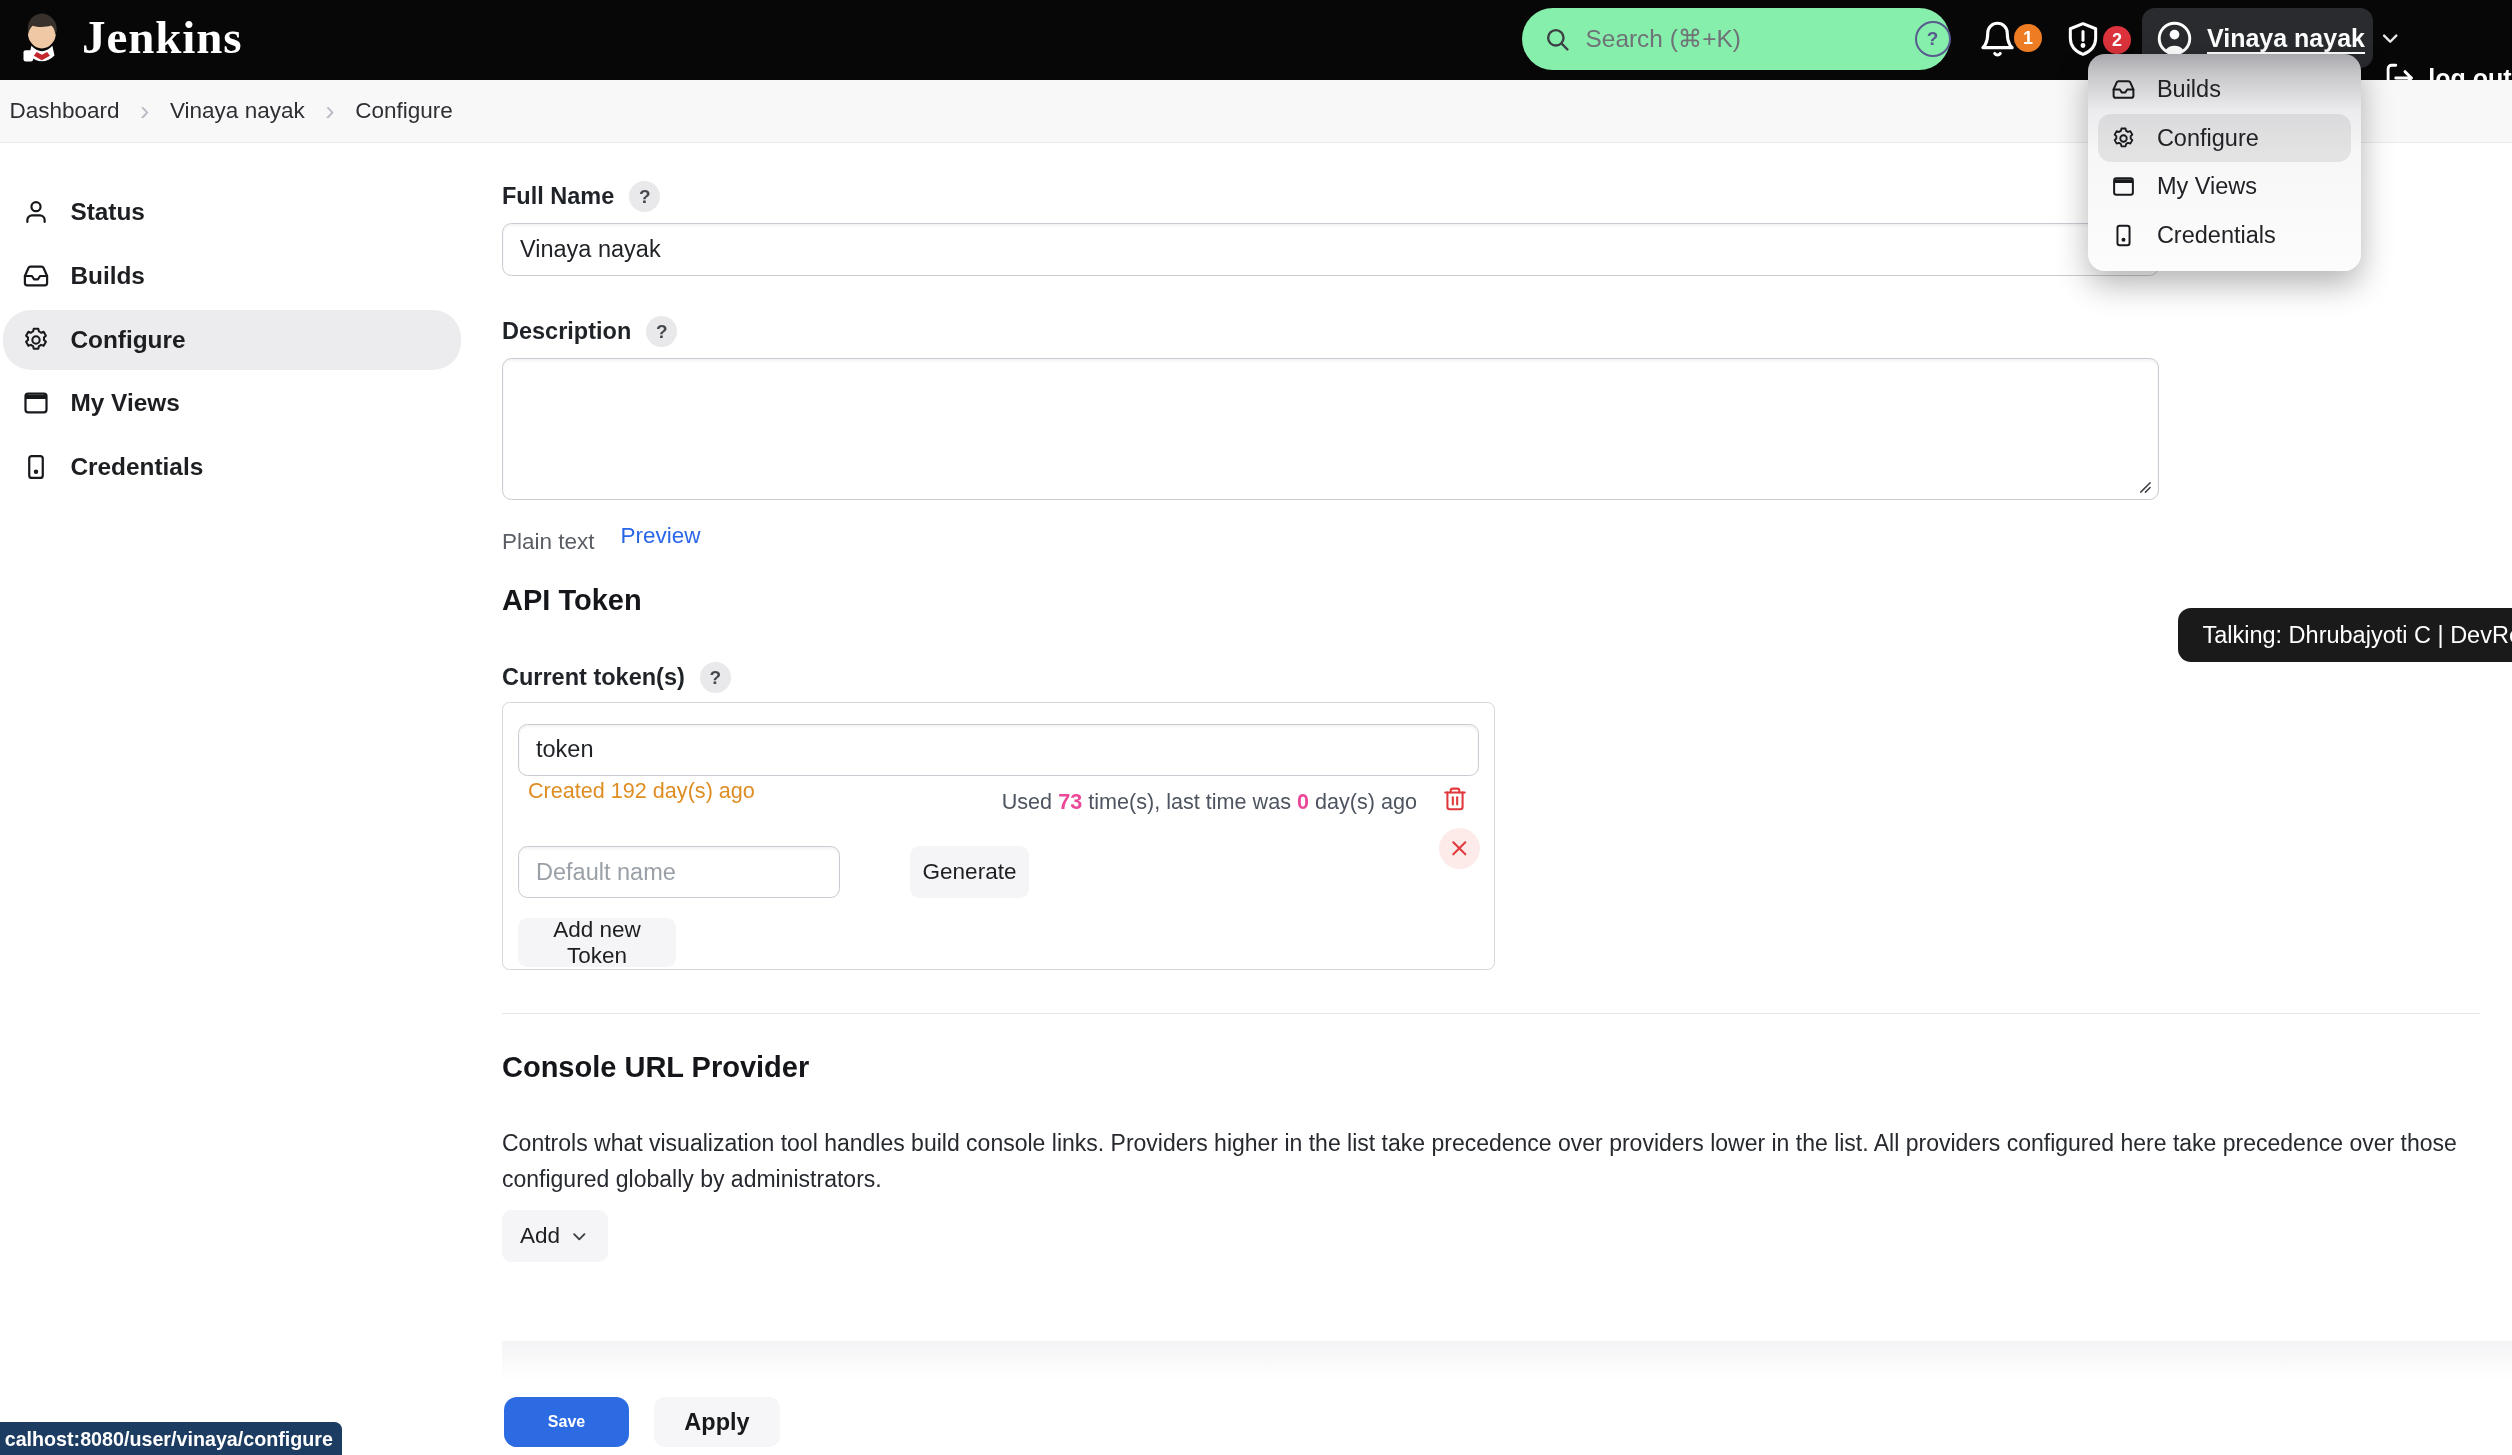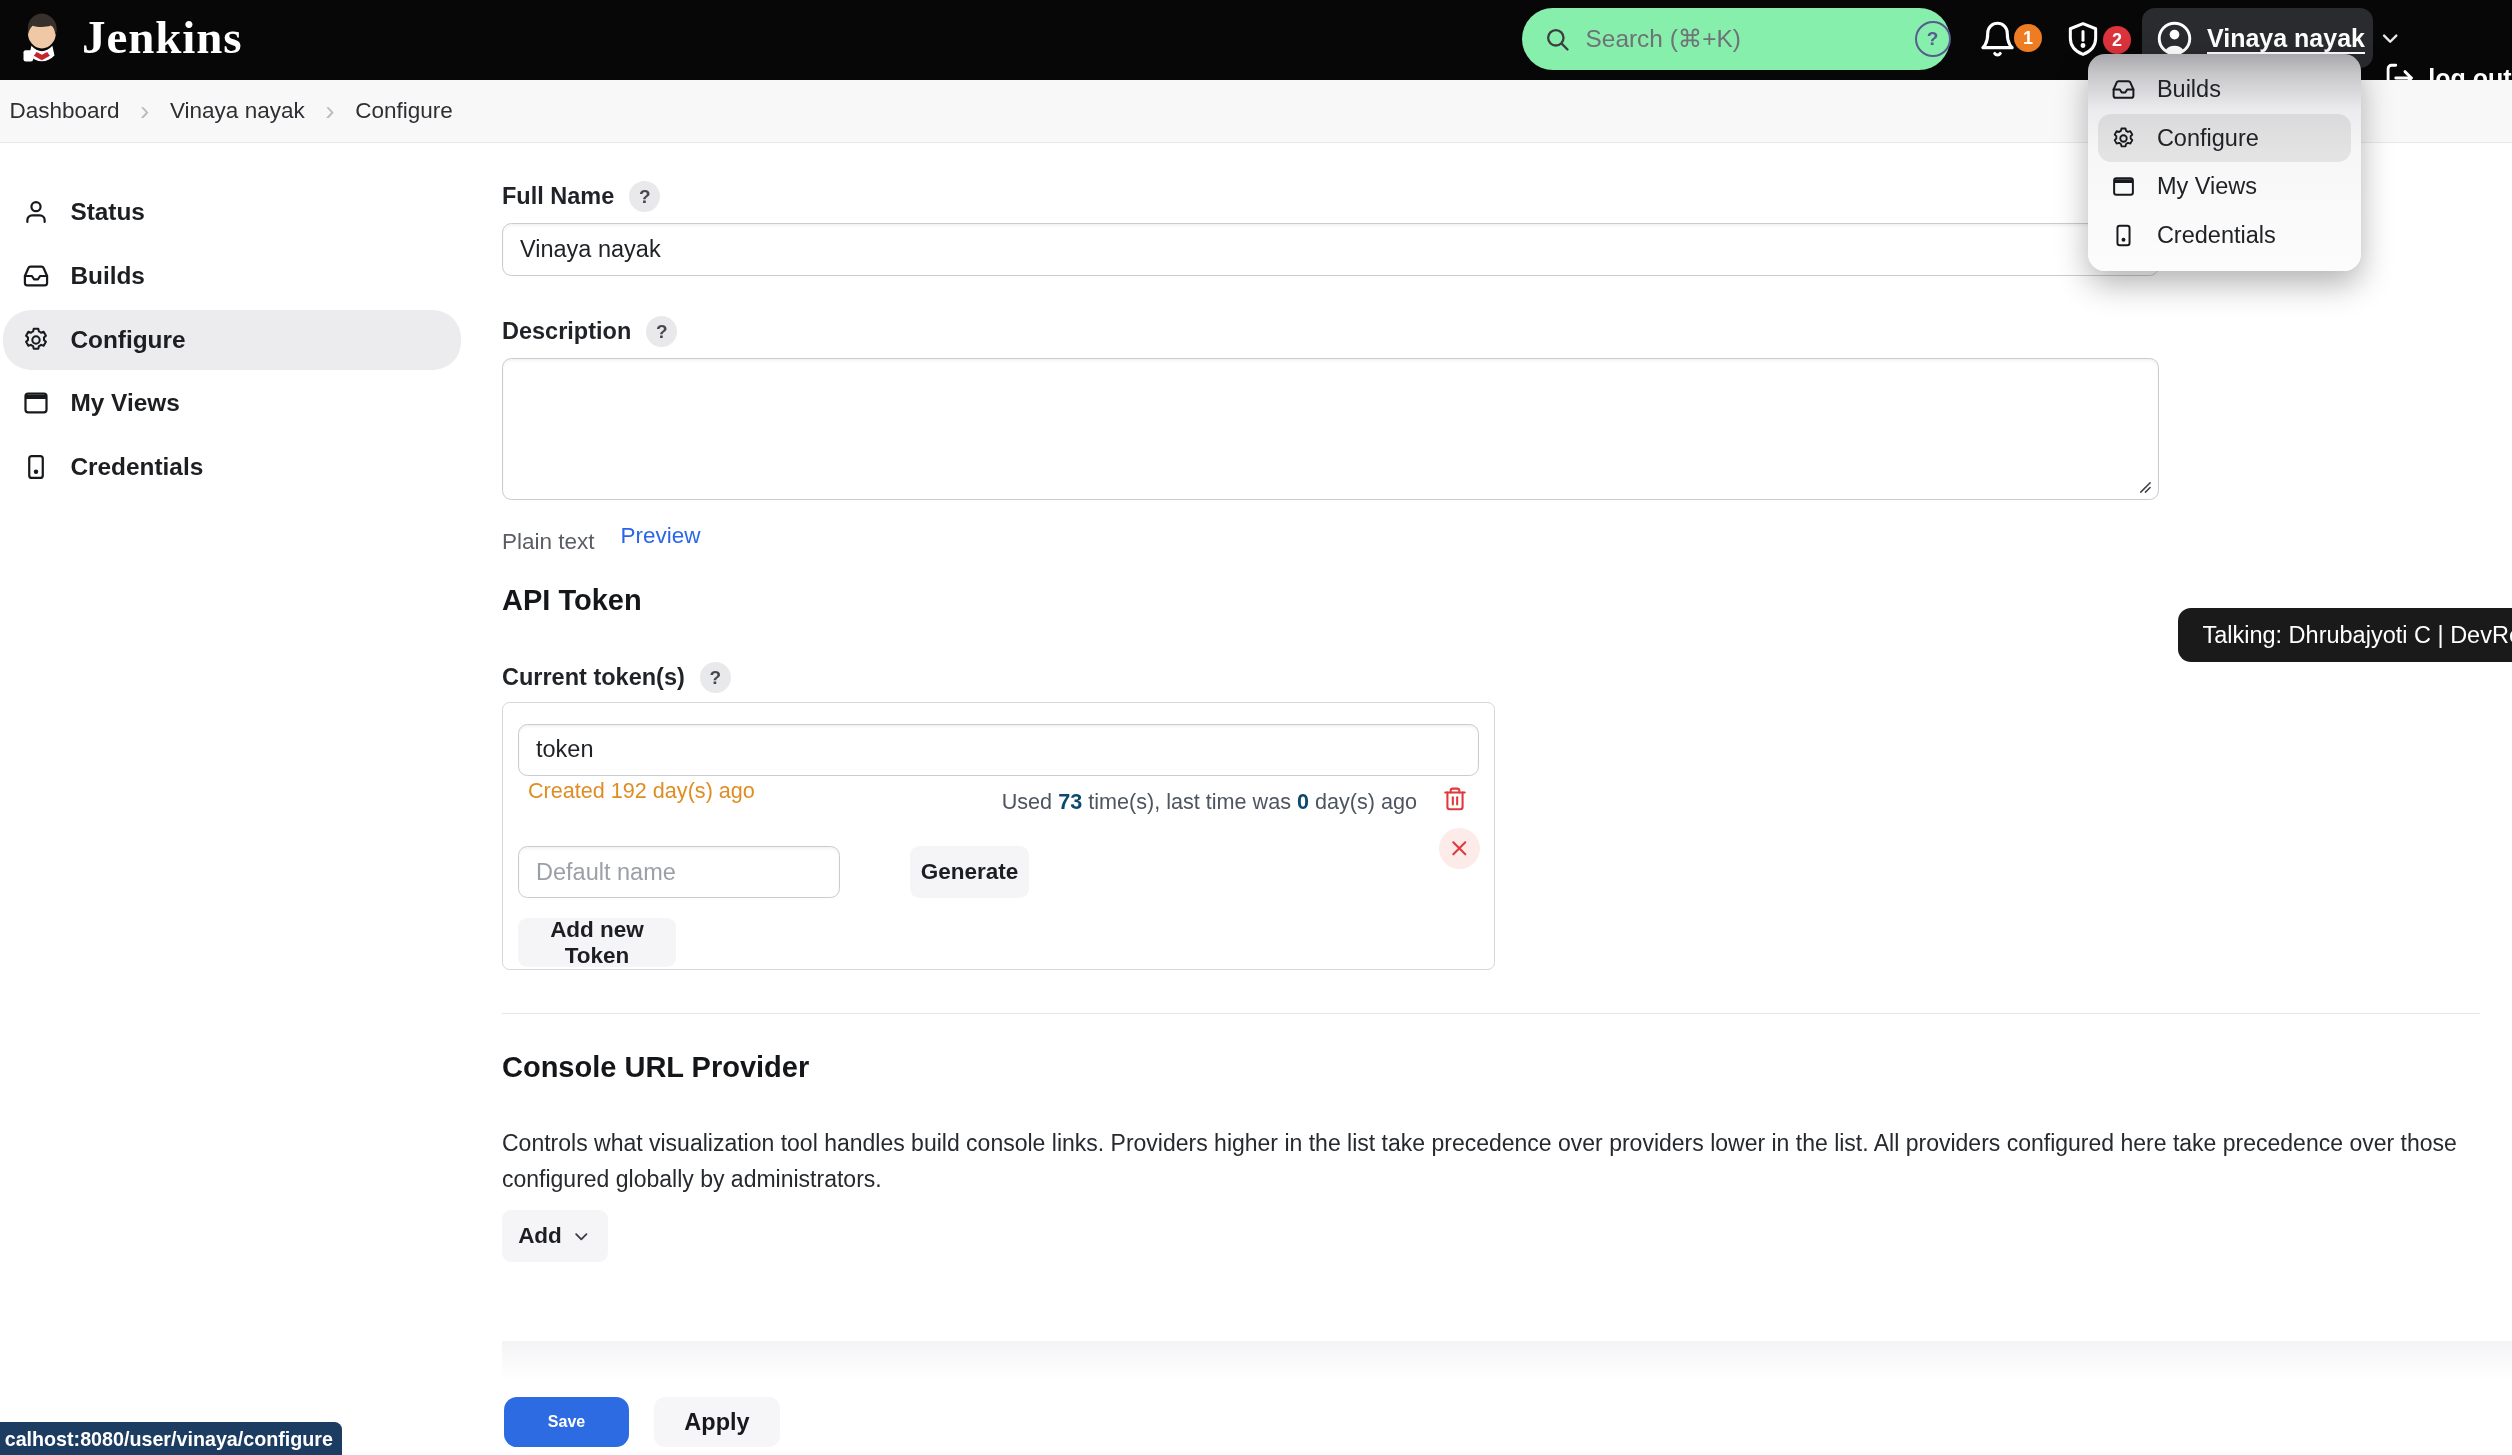--- a/index.html
+++ b/index.html
@@ -63,31 +63,31 @@
   }
   .tin{
     border:1.9px solid #c8ccd2;border-radius:9.4px;background:#fff;box-sizing:border-box;
     font-size:23.5px;color:#1e2125;font-family:inherit;padding:0 17px;outline:none;
     box-shadow:inset 0 1.9px 2.8px rgba(0,0,0,.05);
   }
   .tin::placeholder{color:#9aa0a7;}
   .heading{position:absolute;font-size:29px;font-weight:700;color:#141619;}
   .gbtn{
     position:absolute;background:#f5f5f7;border:none;border-radius:9.4px;font-family:inherit;
-    font-size:22.5px;font-weight:700;color:#1c1e21;display:flex;align-items:center;justify-content:center;gap:9.4px;
+    font-size:22.5px;font-weight:400;color:#1c1e21;display:flex;align-items:center;justify-content:center;gap:9.4px;
   }
   .divider{position:absolute;height:0.9px;background:#e7e7e9;}
   
   .token-box{
     position:absolute;left:502px;top:702px;width:993px;height:268px;background:#fff;
     border:1.9px solid #d4d6da;border-radius:7.5px;box-sizing:border-box;
   }
   .created{position:absolute;left:25px;top:75px;font-size:21.6px;color:#df8d23;}
   .used{position:absolute;right:77px;top:86px;font-size:21.6px;color:#4e5560;white-space:nowrap;}
-  .used b{color:#0c4a6e;}
+  .used b{color:#ec4899;}
   .trash-btn{position:absolute;left:933px;top:81px;color:#e0383b;background:none;border:none;display:flex;}
   .x-btn{
     position:absolute;left:936px;top:125px;width:41px;height:41px;border-radius:50%;background:#fcebe9;
     color:#e0383b;border:none;display:flex;align-items:center;justify-content:center;
   }
   
   .bgrad{position:absolute;left:502px;top:1341px;right:0;height:39px;
     background:linear-gradient(180deg,#f4f4f6 0%,rgba(255,255,255,0) 100%);}
   .save-btn{
     position:absolute;left:504px;top:1397px;width:125px;height:50px;background:#2d6be3;border:none;border-radius:13px;

